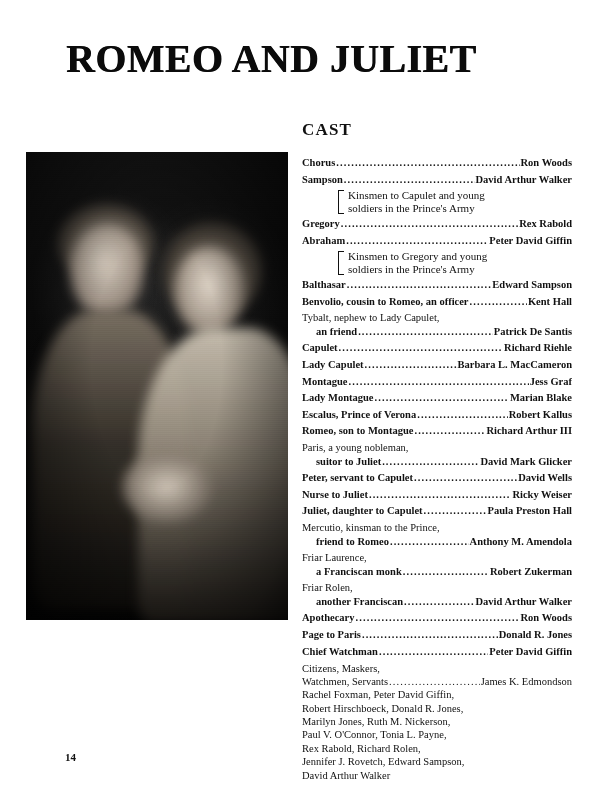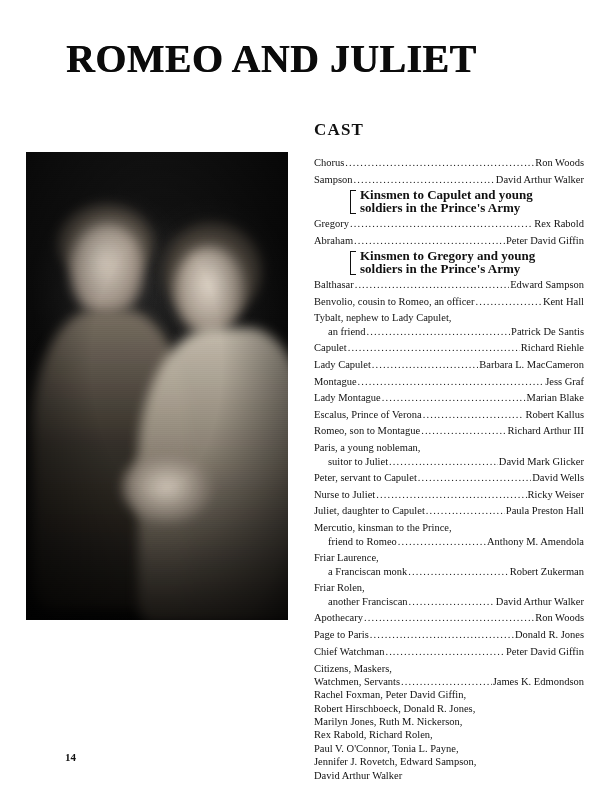--- a/index.html
+++ b/index.html
@@ -107,21 +107,21 @@
   .photo-grain {
     position: absolute;
     inset: 0;
     background-image:
       repeating-linear-gradient(0deg, rgba(255,255,255,0.018) 0px, rgba(255,255,255,0.018) 1px, rgba(0,0,0,0.018) 1px, rgba(0,0,0,0.018) 2px);
     mix-blend-mode: overlay;
   }
   
   .cast-col {
     position: absolute;
-    left: 306px;
+    left: 294px;
     top: 120px;
     width: 270px;
   }
   .cast-heading {
     font-family: "Liberation Serif", serif;
     font-weight: bold;
     font-size: 17px;
     letter-spacing: 1.2px;
     margin-bottom: 16px;
   }
@@ -133,20 +133,21 @@
     display: block;
     margin-bottom: 3.0px;
     position: relative;
   }
   .line {
     display: flex;
     align-items: baseline;
     width: 100%;
     white-space: nowrap;
     overflow: hidden;
+    font-weight: bold;
   }
   .role {
     flex: 0 0 auto;
   }
   .dots {
     flex: 1 1 auto;
     overflow: hidden;
     margin: 0 1px;
     letter-spacing: 1.1px;
     font-size: 10.5px;
@@ -166,23 +167,22 @@
     display: flex;
     align-items: baseline;
     white-space: nowrap;
     overflow: hidden;
   }
   
   .bracket-note {
     position: relative;
     margin: 1px 0 3px 0;
     padding-left: 46px;
-    font-size: 13px;
+    font-size: 11px;
     line-height: 12.4px;
-    font-weight: bold;
   }
   .bracket-note .brace {
     position: absolute;
     left: 36px;
     top: 1px;
     width: 5px;
     height: 22px;
     border-left: 1px solid #111;
     border-top: 1px solid #111;
     border-bottom: 1px solid #111;
@@ -468,22 +468,22 @@
           <div class="ens-line-with-dots">
             <span class="role">Watchmen, Servants</span>
             <span class="dots">...........................</span>
             <span class="actor">James K. Edmondson</span>
           </div>
         </div>
         <div class="ens-names">
           <div>Rachel Foxman, Peter David Giffin,</div>
           <div>Robert Hirschboeck, Donald R. Jones,</div>
           <div>Marilyn Jones, Ruth M. Nickerson,</div>
+          <div>Paul V. O'Connor, Tonia L. Payne,</div>
           <div>Rex Rabold, Richard Rolen,</div>
-          <div>Paul V. O'Connor, Tonia L. Payne,</div>
           <div>Jennifer J. Rovetch, Edward Sampson,</div>
           <div>David Arthur Walker</div>
         </div>
       </div>
 
     </div>
   </div>
 
   <div class="page-number">14</div>
 </div>

